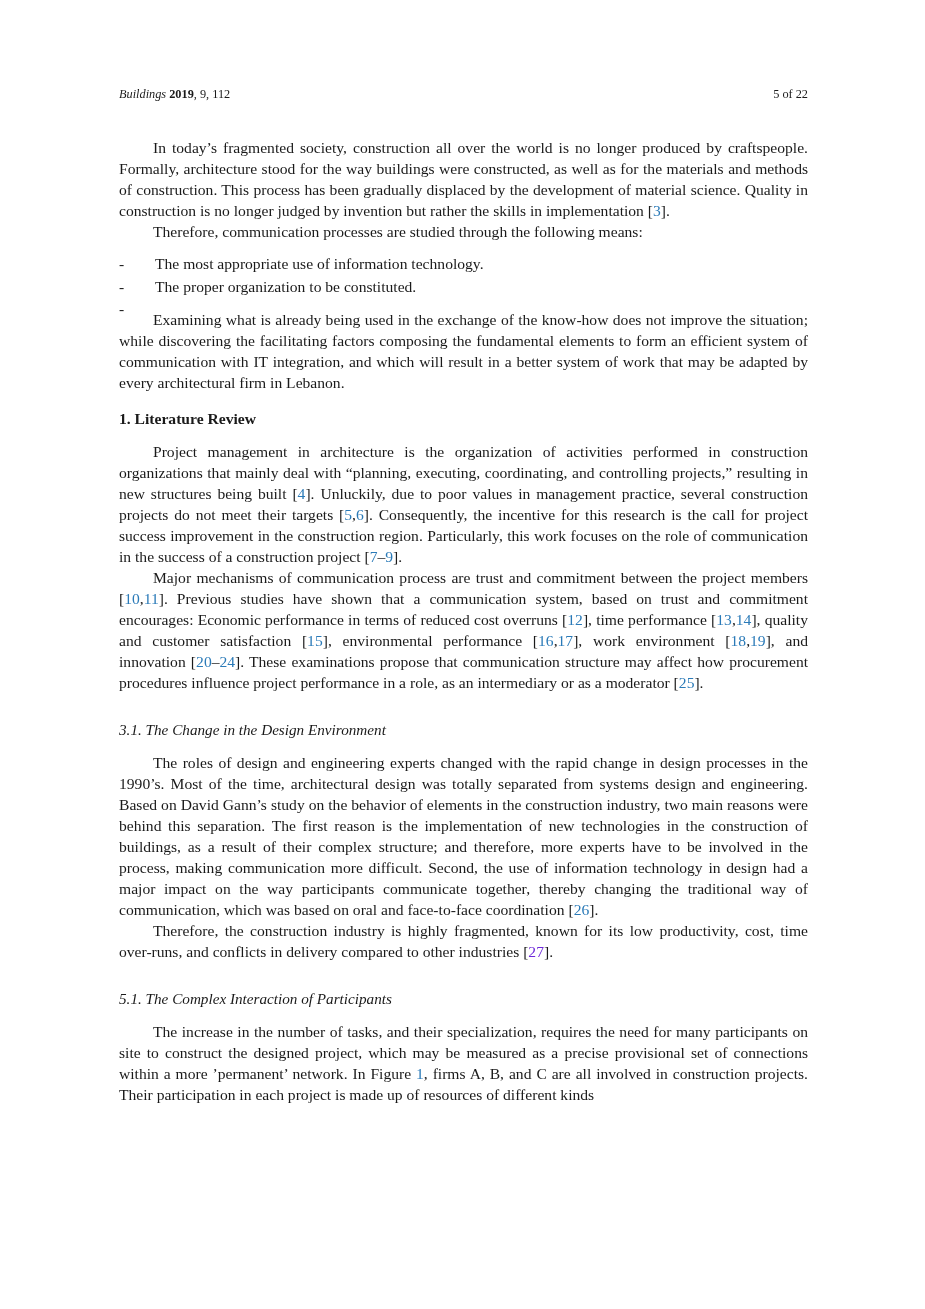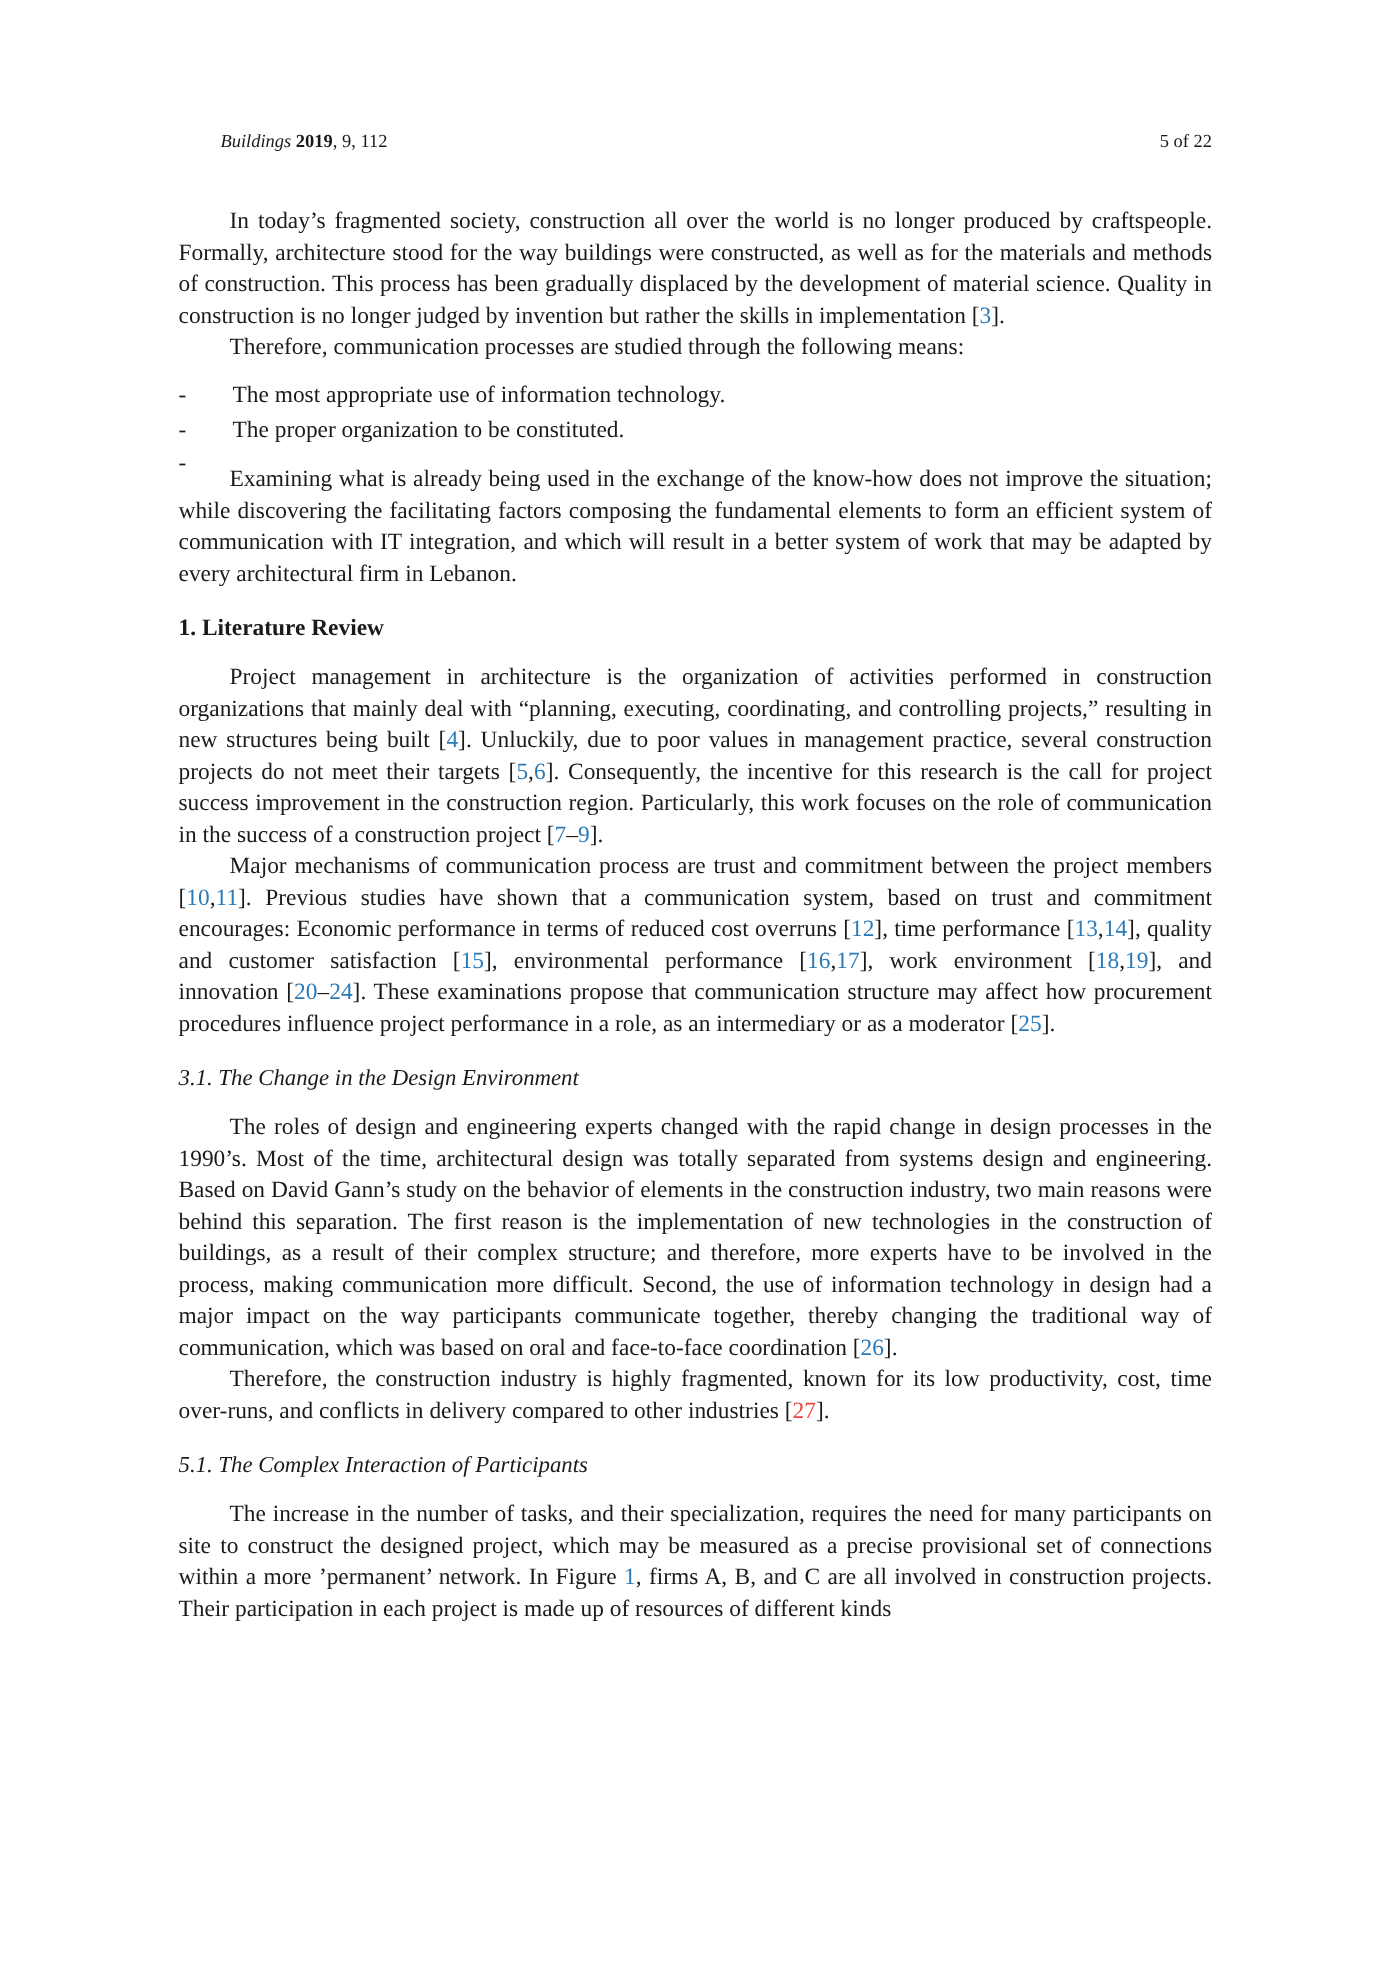--- a/index.html
+++ b/index.html
@@ -1,29 +1,29 @@
 <!DOCTYPE html>
 <html><head>
 <meta charset="utf-8">
 <style>
   html, body { margin: 0; padding: 0; background: #ffffff; }
   body { width: 925px; height: 1309px; position: relative; overflow: hidden;
          font-family: "Liberation Serif", "DejaVu Serif", serif; color: #1a1a1a; }
   .page { position: absolute; left: 119px; top: 0; width: 689px; }
   .header { position: absolute; top: 87px; left: 0; width: 689px; font-size: 12.3px; display: flex; justify-content: space-between; }
-  .header i { font-style: italic; margin-left: 28px; }
+  .header i { font-style: italic; }
   .body { position: absolute; top: 137px; left: 0; width: 689px; font-size: 15.6px; line-height: 21px; }
   p { margin: 0; text-align: justify; }
   p.ind { text-indent: 34px; }
   a.ref { color: #2a7ab8; text-decoration: none; }
   ul.dash { list-style: none; margin: 11px 0 11px 0; padding: 0; }
   ul.dash li { position: relative; padding-left: 36px; line-height: 22.5px; }
   ul.dash li .dash-mark { position: absolute; left: 0; }
   h3 { font-size: 15.6px; font-weight: bold; margin: 15px 0 12px 0; }
-  h4 { font-size: 15.2px; font-weight: normal; font-style: italic; margin: 15px 0 12px 0; }
+  h4 { font-size: 15.2px; font-weight: normal; font-style: italic; margin: 26px 0 12px 0; }
 </style>
 </head>
 <body>
 
 <div class="page">
   <div class="header">
     <span><i>Buildings</i> <b>2019</b><span>, 9, 112</span></span>
     <span>5 of 22</span>
   </div>
 
@@ -44,19 +44,19 @@
     <h3>1. Literature Review</h3>
 
     <p class="ind"><span>Project management in architecture is the organization of activities performed in construction organizations that mainly deal with “planning, executing, coordinating, and controlling projects,” resulting in new structures being built [</span><a class="ref" href="#" style="color: rgb(42, 122, 184);">4</a><span>].  Unluckily, due to poor values in management practice, several construction projects do not meet their targets [</span><a class="ref" href="#" style="color: rgb(42, 122, 184);">5</a><span>,</span><a class="ref" href="#" style="color: rgb(42, 122, 184);">6</a><span>].  Consequently, the incentive for this research is the call for project success improvement in the construction region. Particularly, this work focuses on the role of communication in the success of a construction project [</span><a class="ref" href="#" style="color: rgb(42, 122, 184);">7</a><span>–</span><a class="ref" href="#" style="color: rgb(42, 122, 184);">9</a><span>].</span></p>
 
     <p class="ind"><span>Major mechanisms of communication process are trust and commitment between the project members [</span><a class="ref" href="#" style="color: rgb(42, 122, 184);">10</a><span>,</span><a class="ref" href="#" style="color: rgb(42, 122, 184);">11</a><span>].  Previous studies have shown that a communication system, based on trust and commitment encourages:  Economic performance in terms of reduced cost overruns [</span><a class="ref" href="#" style="color: rgb(42, 122, 184);">12</a><span>], time performance [</span><a class="ref" href="#" style="color: rgb(42, 122, 184);">13</a><span>,</span><a class="ref" href="#" style="color: rgb(42, 122, 184);">14</a><span>], quality and customer satisfaction [</span><a class="ref" href="#" style="color: rgb(42, 122, 184);">15</a><span>], environmental performance [</span><a class="ref" href="#" style="color: rgb(42, 122, 184);">16</a><span>,</span><a class="ref" href="#" style="color: rgb(42, 122, 184);">17</a><span>], work environment [</span><a class="ref" href="#" style="color: rgb(42, 122, 184);">18</a><span>,</span><a class="ref" href="#" style="color: rgb(42, 122, 184);">19</a><span>], and innovation [</span><a class="ref" href="#" style="color: rgb(42, 122, 184);">20</a><span>–</span><a class="ref" href="#" style="color: rgb(42, 122, 184);">24</a><span>].  These examinations propose that communication structure may affect how procurement procedures influence project performance in a role, as an intermediary or as a moderator [</span><a class="ref" href="#" style="color: rgb(42, 122, 184);">25</a><span>].</span></p>
 
     <h4>3.1.  The Change in the Design Environment</h4>
 
     <p class="ind"><span>The roles of design and engineering experts changed with the rapid change in design processes in the 1990’s. Most of the time, architectural design was totally separated from systems design and engineering. Based on David Gann’s study on the behavior of elements in the construction industry, two main reasons were behind this separation. The first reason is the implementation of new technologies in the construction of buildings, as a result of their complex structure; and therefore, more experts have to be involved in the process, making communication more difficult. Second, the use of information technology in design had a major impact on the way participants communicate together, thereby changing the traditional way of communication, which was based on oral and face-to-face coordination [</span><a class="ref" href="#" style="color: rgb(42, 122, 184);">26</a><span>].</span></p>
 
-    <p class="ind"><span>Therefore, the construction industry is highly fragmented, known for its low productivity, cost, time over-runs, and conflicts in delivery compared to other industries [</span><a class="ref" href="#" style="color: #ef4444;">27</a><span>].</span></p>
+    <p class="ind"><span>Therefore, the construction industry is highly fragmented, known for its low productivity, cost, time over-runs, and conflicts in delivery compared to other industries [</span><a class="ref" href="#" style="color: #6d28d9;">27</a><span>].</span></p>
 
     <h4>5.1.  The Complex Interaction of Participants</h4>
 
     <p class="ind"><span>The increase in the number of tasks, and their specialization, requires the need for many participants on site to construct the designed project, which may be measured as a precise provisional set of connections within a more ’permanent’ network. In Figure </span><a class="ref" href="#" style="color: rgb(42, 122, 184);">1</a><span>, firms A, B, and C are all involved in construction projects. Their participation in each project is made up of resources of different kinds</span></p>
   </div>
 </div>
 
 </body></html>

